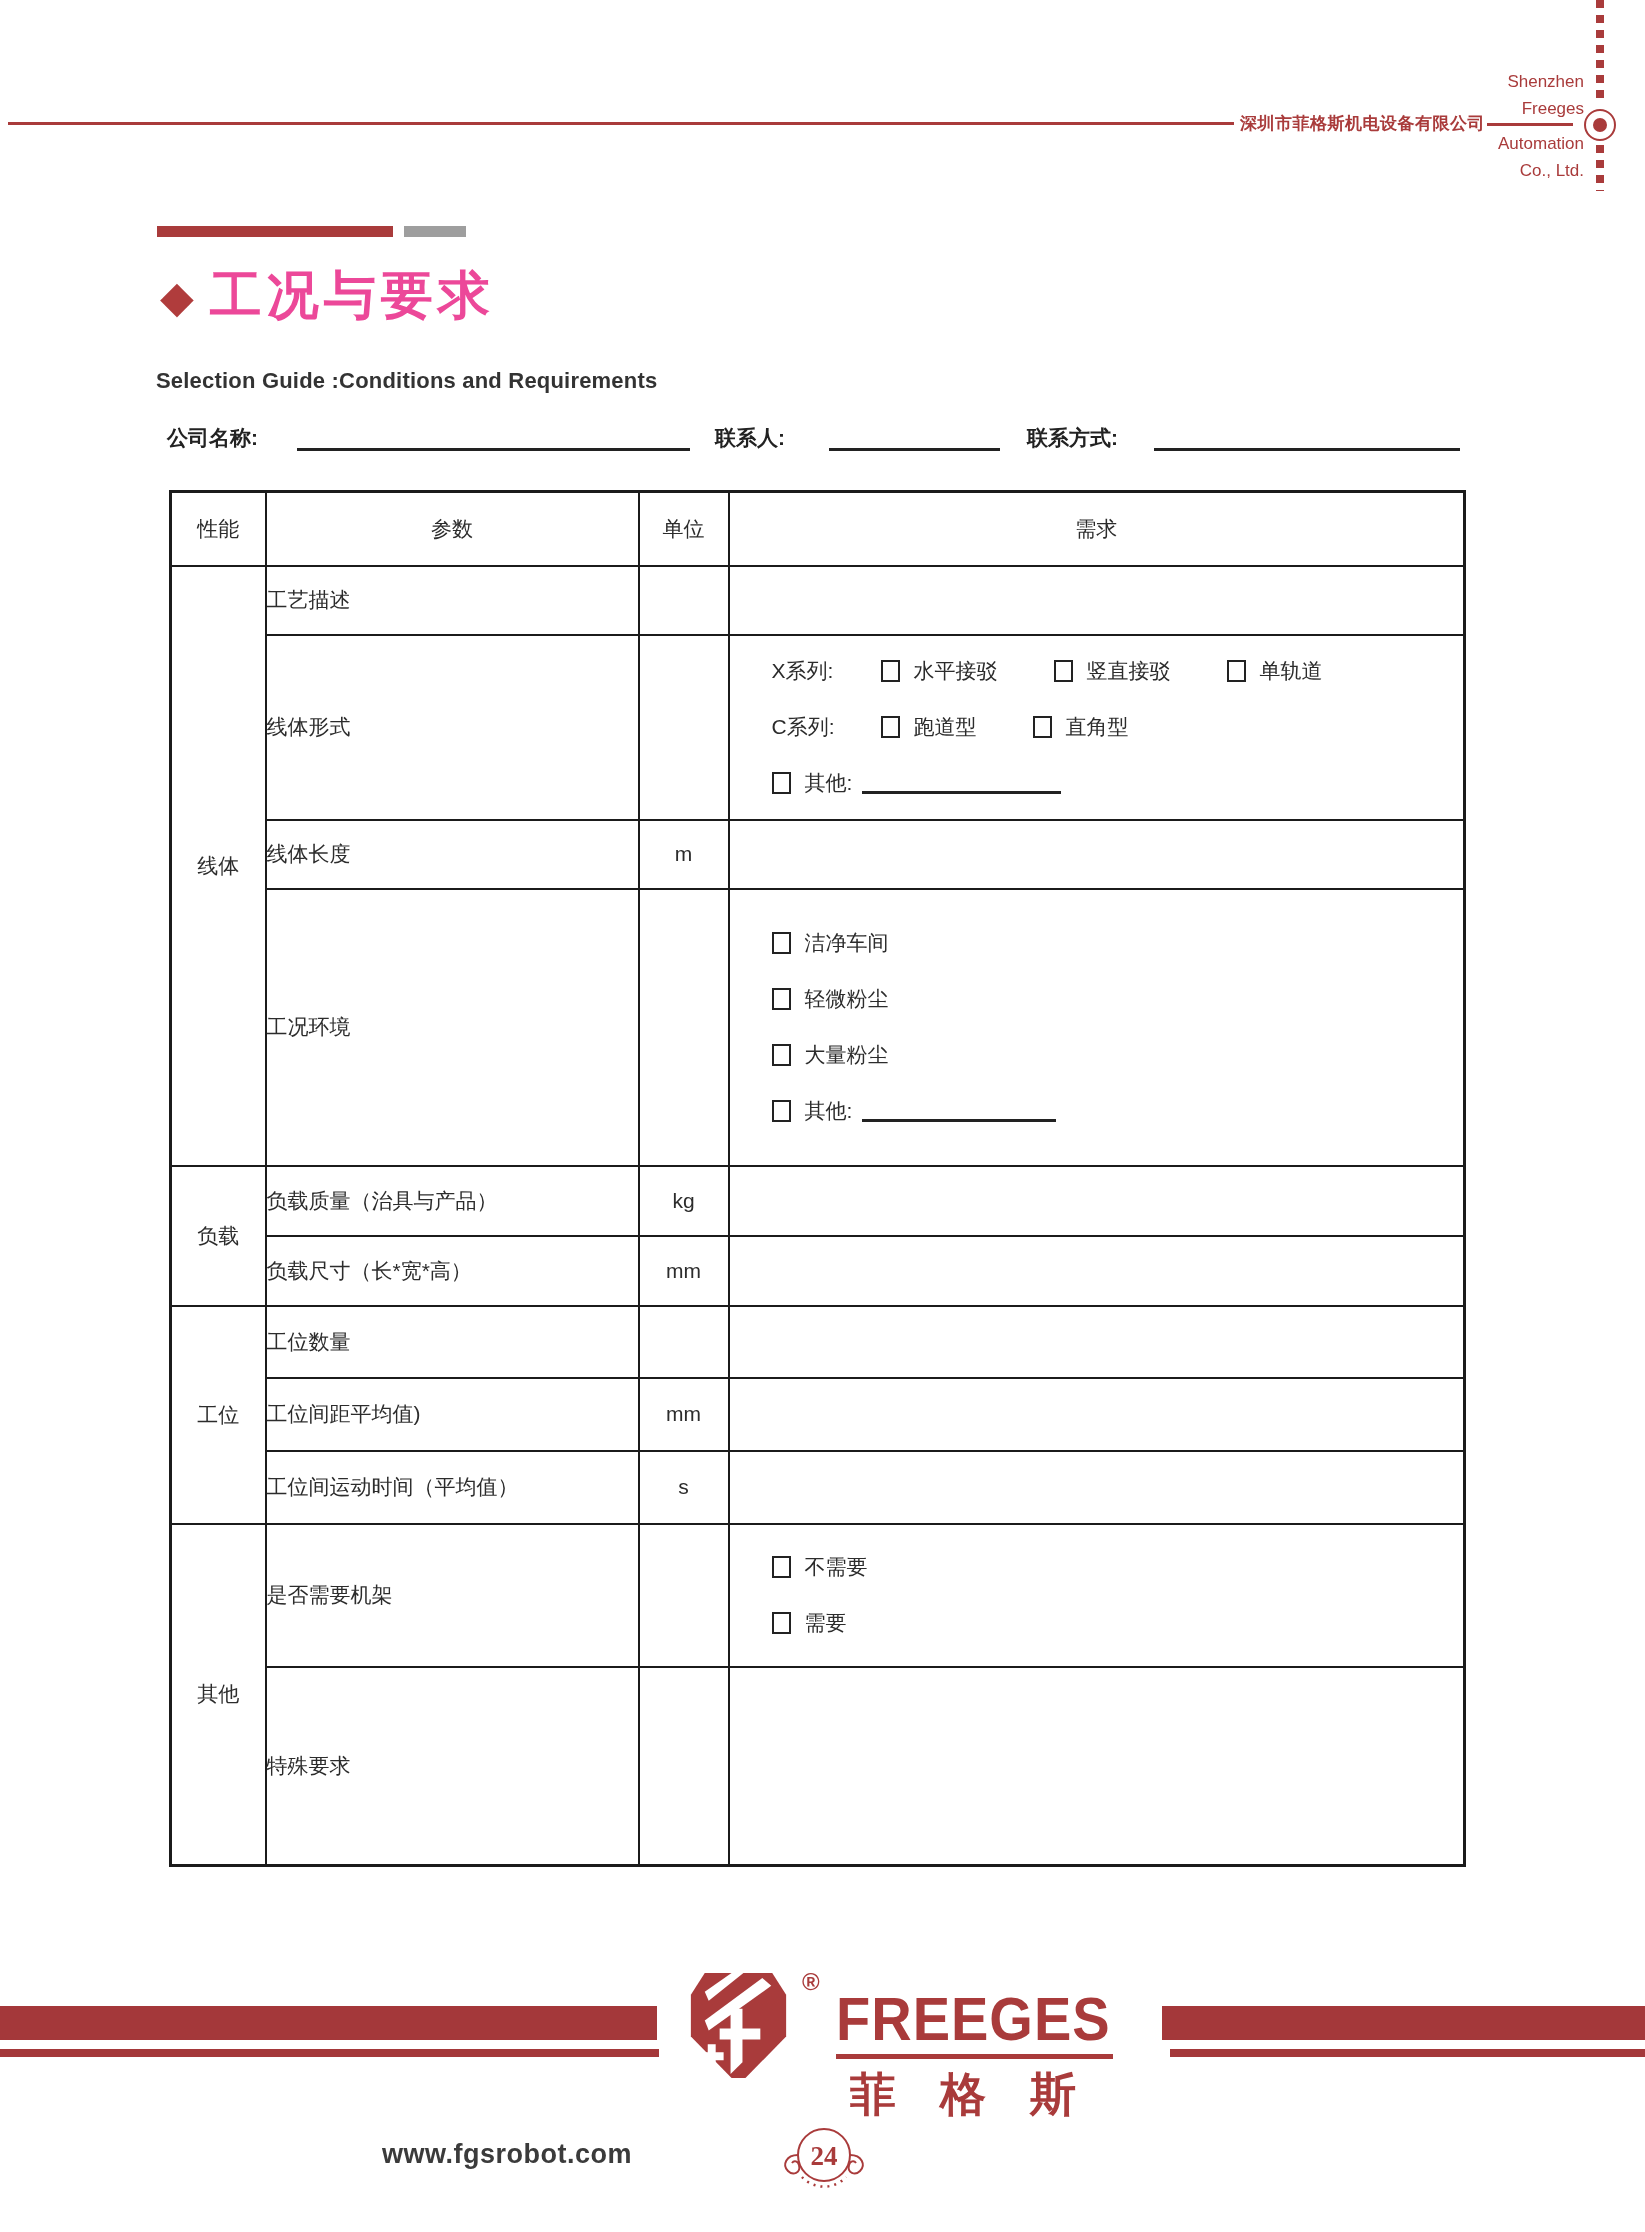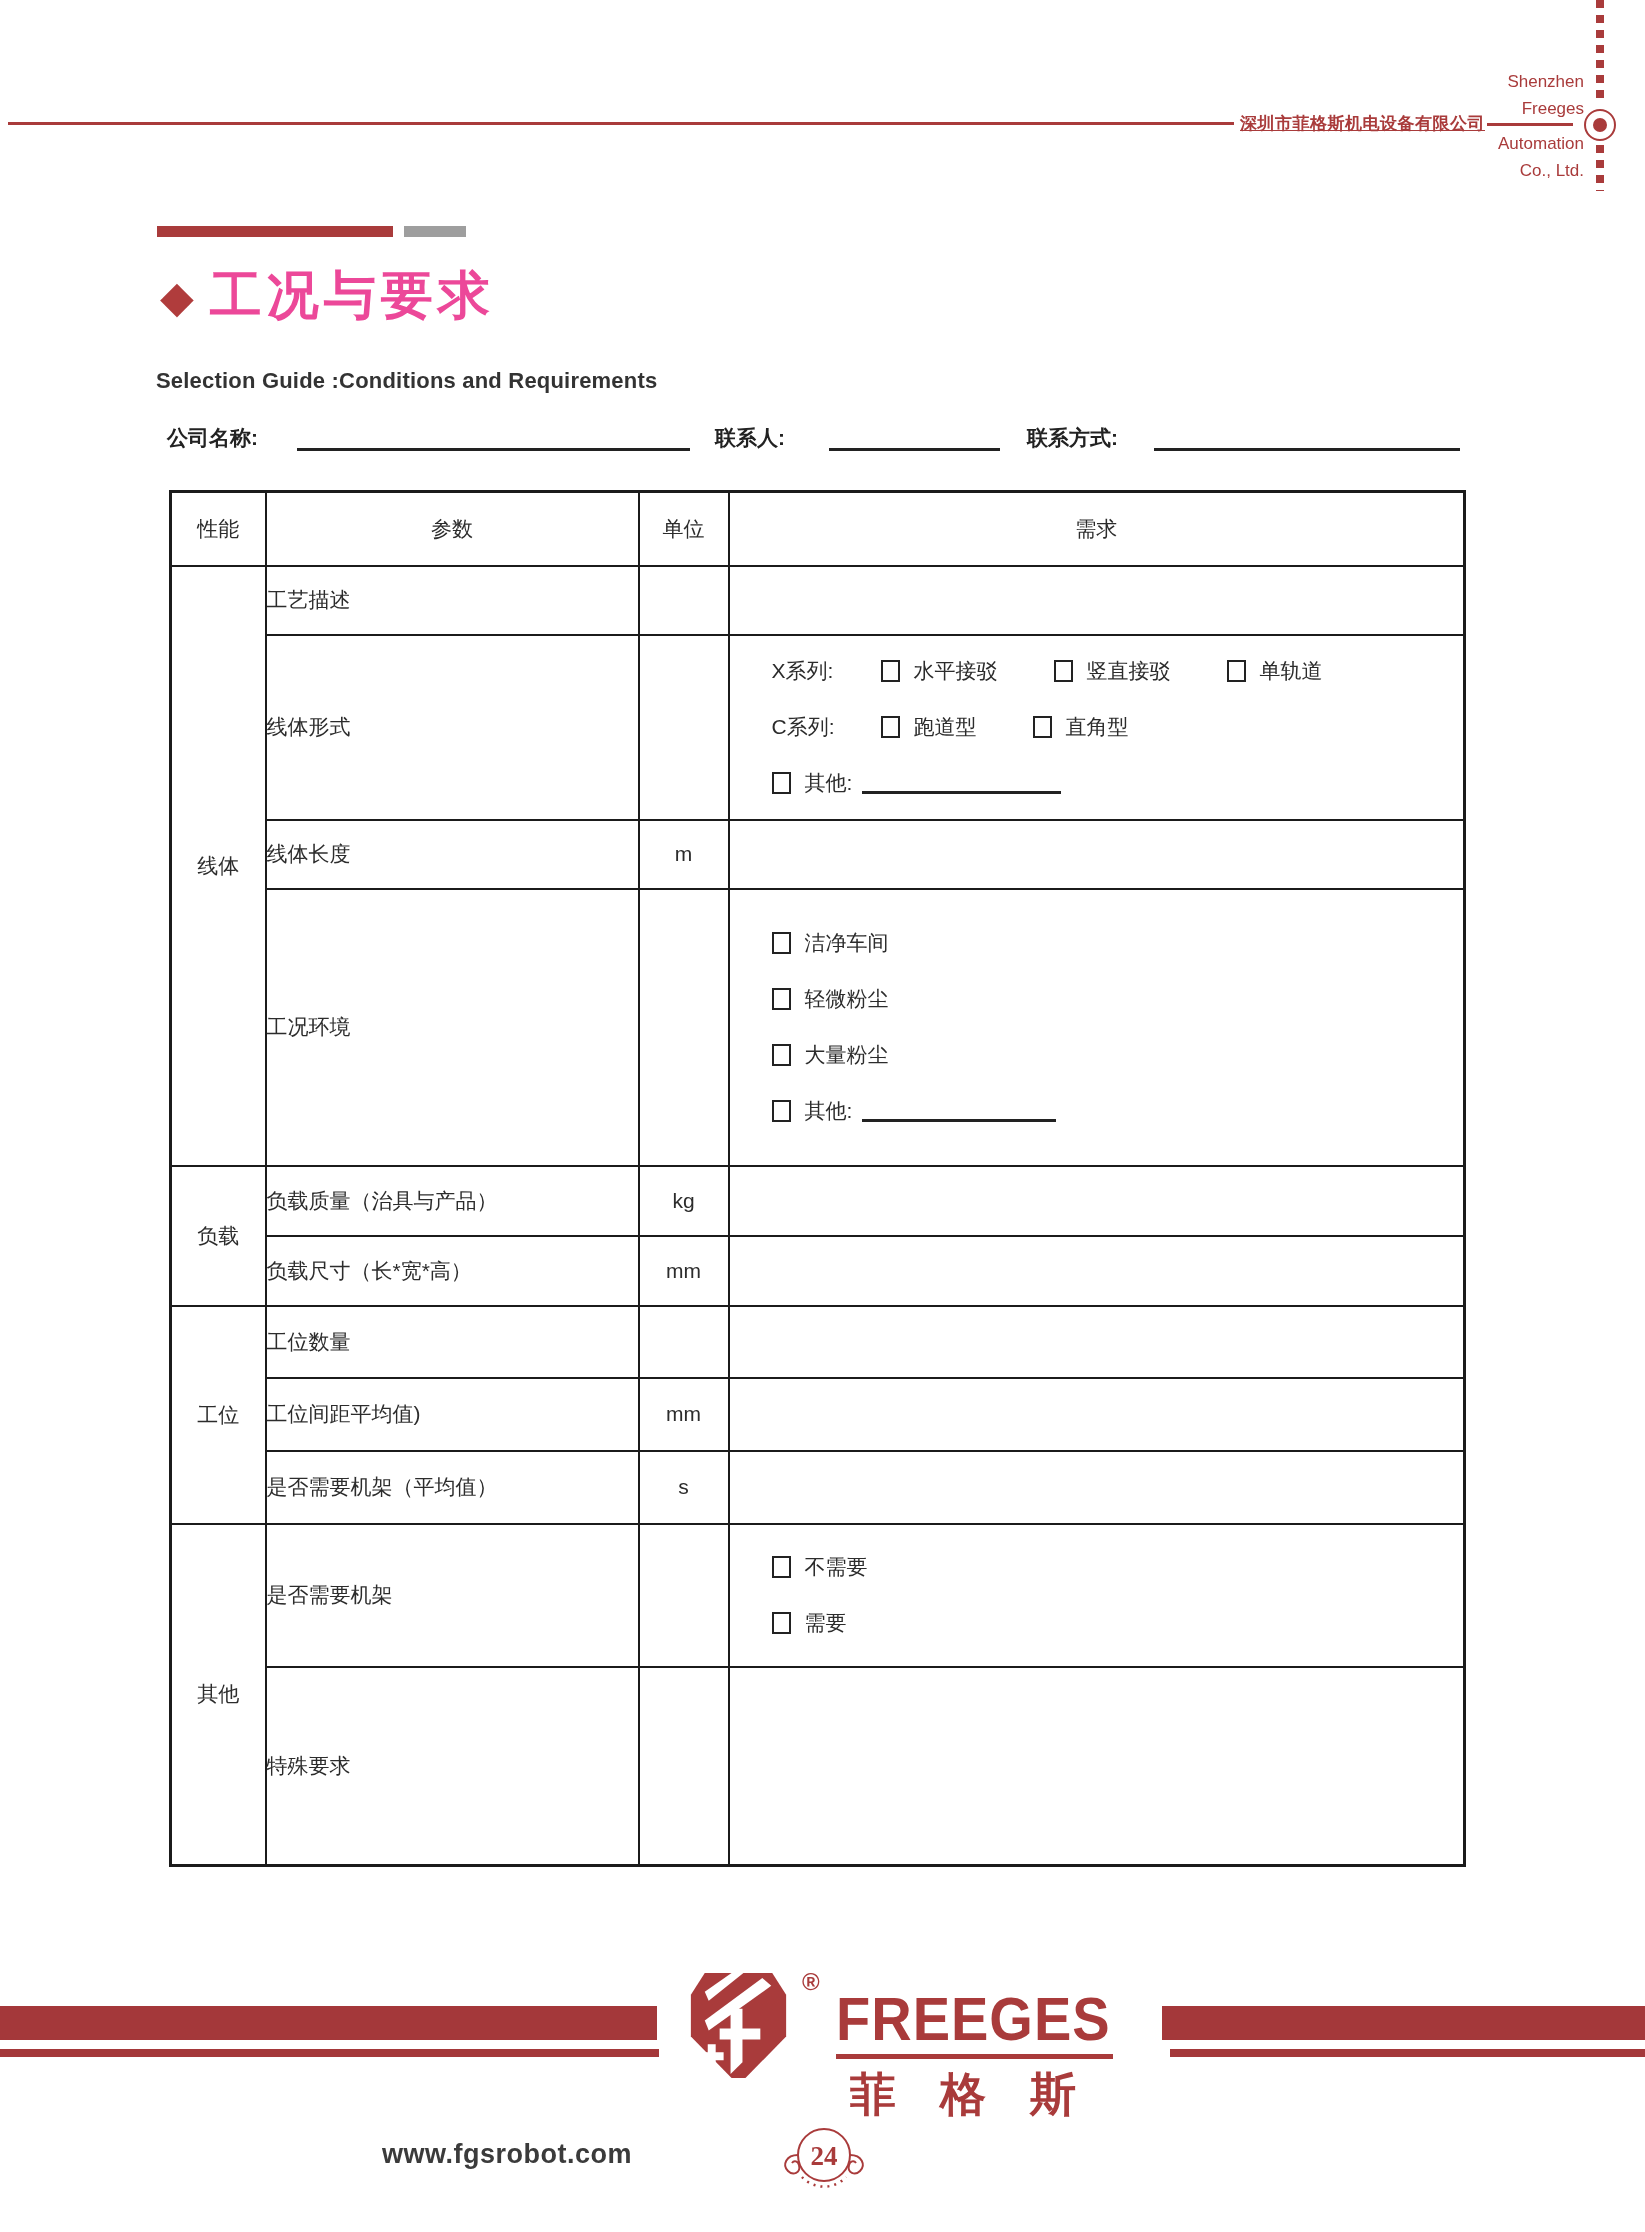--- a/index.html
+++ b/index.html
@@ -6,21 +6,21 @@
   html,body { background:#ffffff; }
   .page {
     position:relative; width:1646px; height:2233px; background:#ffffff;
     font-family:"Liberation Sans","DejaVu Sans",sans-serif; color:#2c2c2c; overflow:hidden;
   }
   .abs { position:absolute; }
 
   
   .hdr-rule      { left:8px; top:122px; width:1226px; height:3px; background:#a93b3b; }
   .hdr-rule2     { left:1487px; top:123px; width:86px; height:3px; background:#a93b3b; }
-  .hdr-company   { left:1240px; top:112px; font-size:17px; font-weight:bold; color:#a93b3b; letter-spacing:0.5px; white-space:nowrap;text-decoration:underline; }
+  .hdr-company   { left:1240px; top:112px; font-size:17px; font-weight:bold; color:#a93b3b; letter-spacing:0.5px; white-space:nowrap; }
   .hdr-en        { right:62px; text-align:right; color:#a93b3b; font-size:17px; line-height:27px; }
   .hdr-en-top    { top:68px; }
   .hdr-en-bot    { top:130px; }
   .vdash         { left:1596px; width:8px; background:repeating-linear-gradient(180deg,#a93b3b 0 8px,transparent 8px 15px); }
   .vdash1        { top:0; height:103px; }
   .vdash2        { top:145px; height:46px; }
   .donut         { left:1584px; top:109px; width:32px; height:32px; border:2px solid #a93b3b; border-radius:50%; }
   .donut::after  { content:""; position:absolute; inset:7px; background:#a93b3b; border-radius:50%; }
 
   
@@ -230,21 +230,21 @@
       <td class="c-req"></td>
     </tr>
 
     <tr style="height:73px">
       <td class="c-param">工位间距平均值)</td>
       <td class="c-unit">mm</td>
       <td class="c-req"></td>
     </tr>
 
     <tr style="height:73px">
-      <td class="c-param">是否需要机架（平均值）</td>
+      <td class="c-param">工位间运动时间（平均值）</td>
       <td class="c-unit">s</td>
       <td class="c-req"></td>
     </tr>
 
     <tr style="height:143px">
       <td class="c-group" rowspan="2">其他</td>
       <td class="c-param">是否需要机架</td>
       <td class="c-unit"></td>
       <td class="c-req">
         <div class="req-lines">

